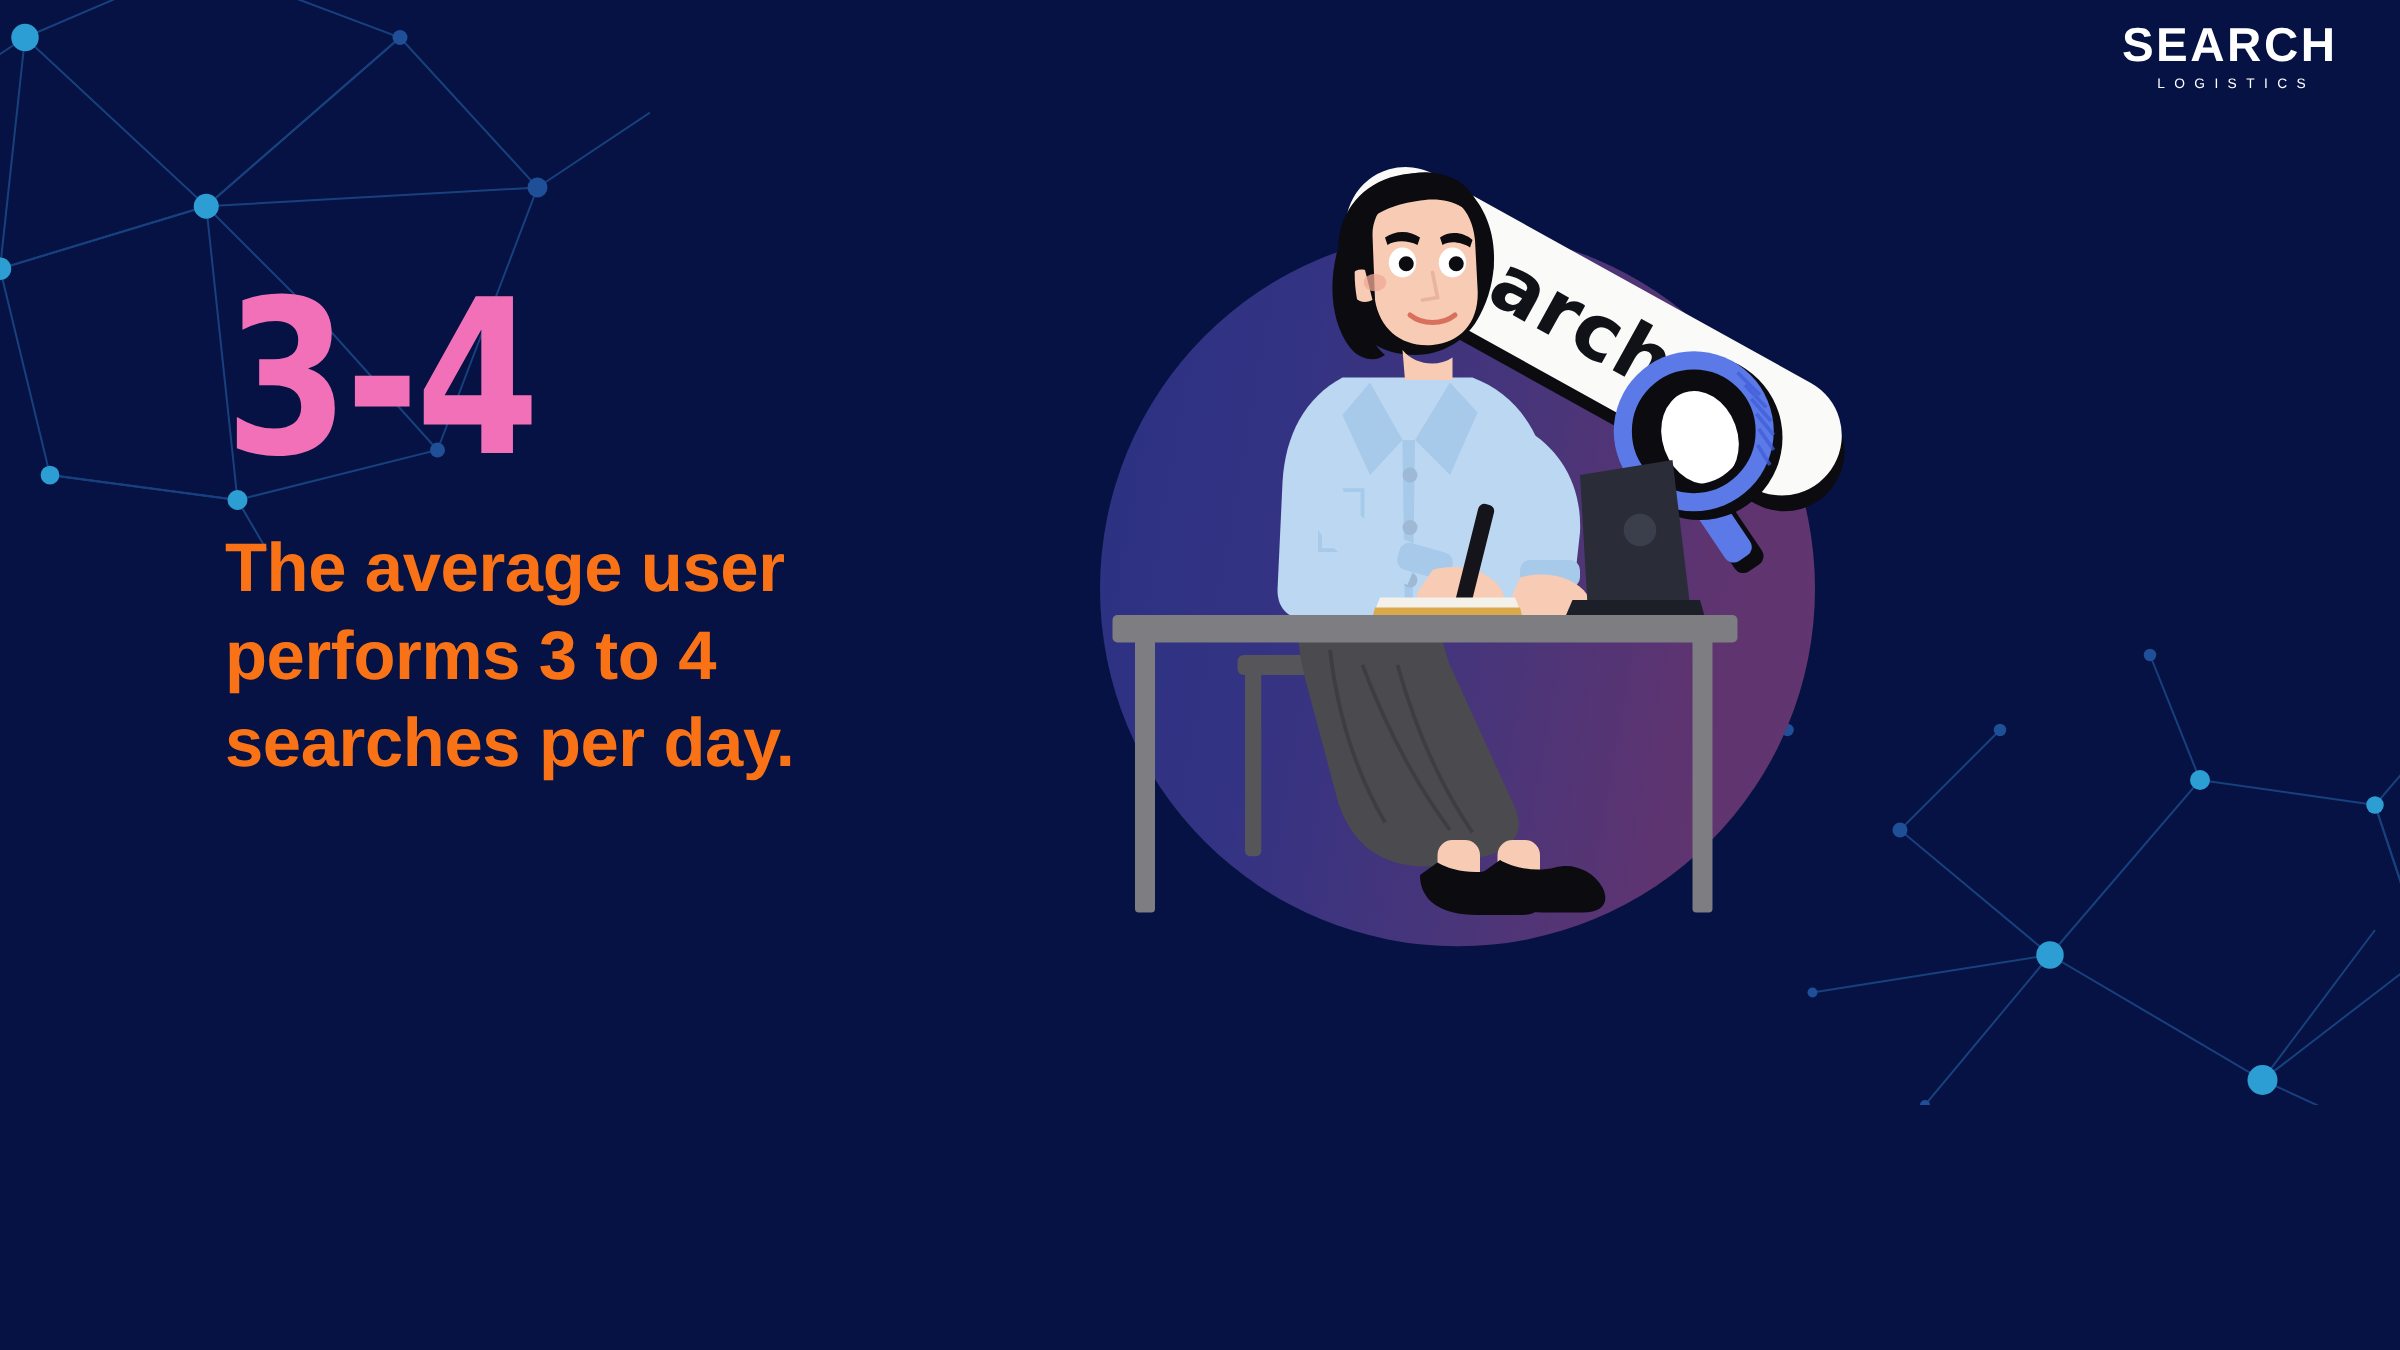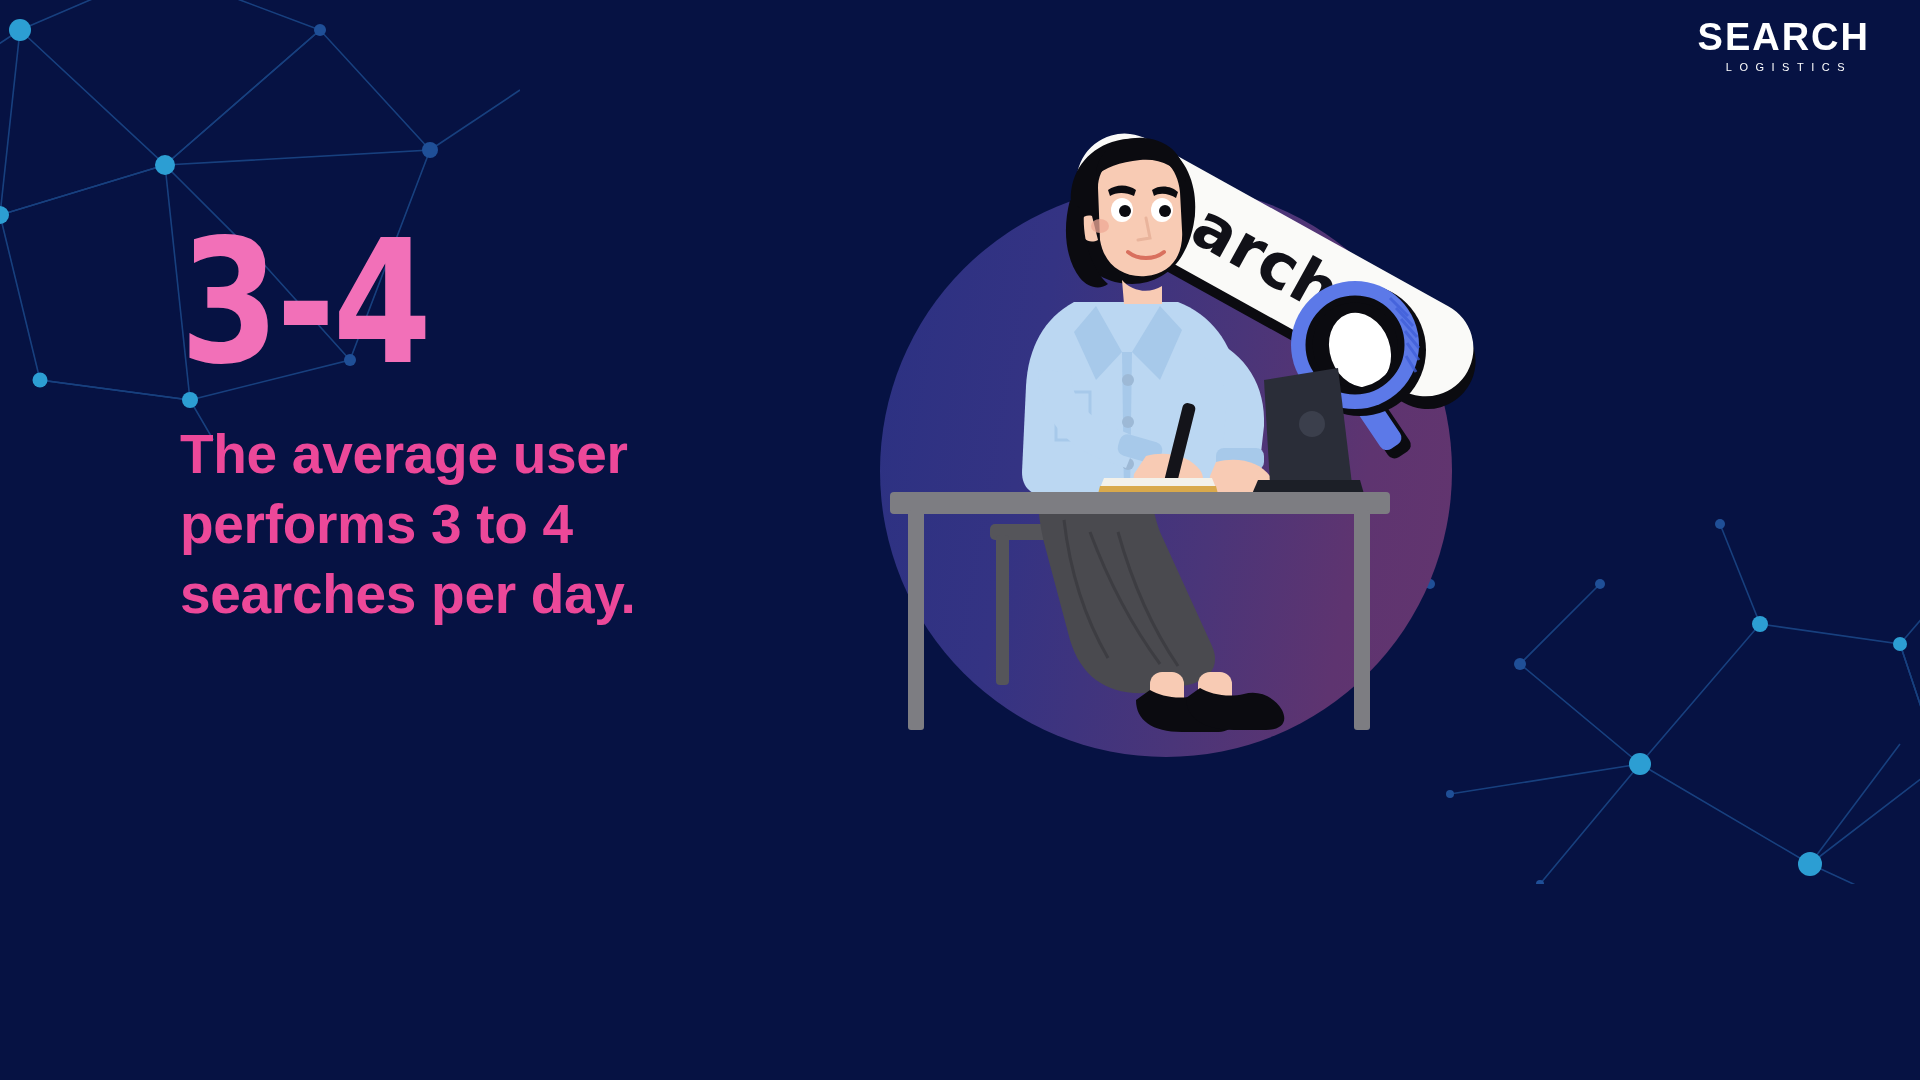--- a/index.html
+++ b/index.html
@@ -24,21 +24,21 @@
   
   .left-block{position:absolute;left:140px;top:224px;width:640px;margin-left:40px;}
   .bignum{
     font-size:172px;line-height:.92;font-weight:700;
     color:#F270B8;letter-spacing:-3px;
     font-family:"DejaVu Sans Condensed","Liberation Sans",sans-serif;
     transform:scaleX(.92);transform-origin:left center;
   }
   .blurb{
     margin-top:38px;
-    color:#ec4899;font-size:55px;line-height:1.27;font-weight:700;
+    color:#f97316;font-size:55px;line-height:1.27;font-weight:700;
     letter-spacing:-.3px;max-width:560px;
   }
 
   
   .illo{position:absolute;left:860px;top:80px;width:620px;height:700px;}
   .circle{
     position:absolute;left:20px;top:105px;width:572px;height:572px;border-radius:50%;
     background:linear-gradient(100deg,#2B3182 0%,#343383 28%,#4A3579 58%,#5E3470 80%,#63356E 100%);
   }
   .svg-illo{position:absolute;left:0;top:0;width:620px;height:700px;}

